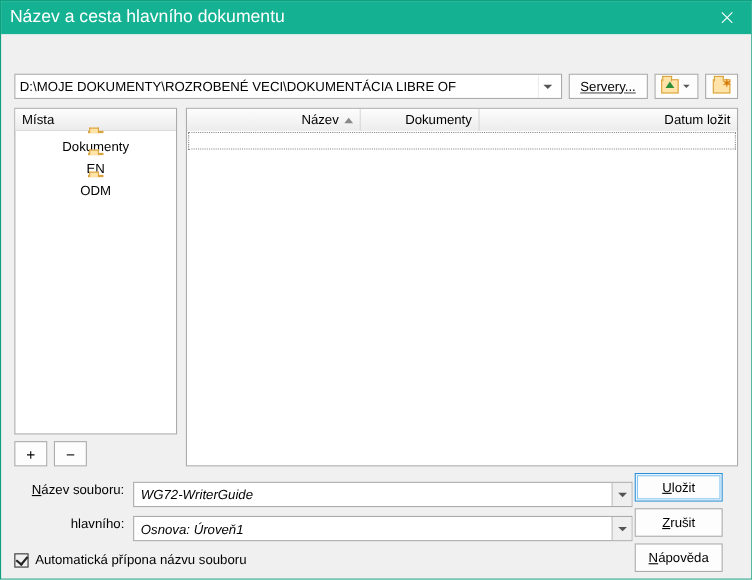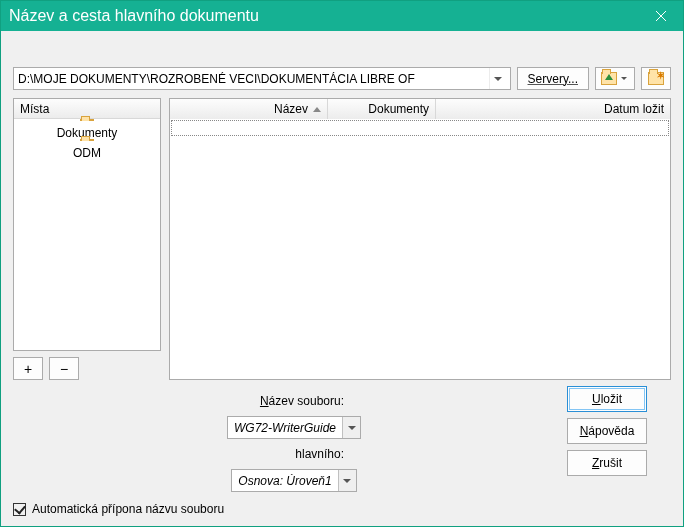--- a/index.html
+++ b/index.html
@@ -40,28 +40,28 @@
   .fl-hdr { display:flex; height:20px; background:linear-gradient(#fdfdfd,#ececec);}
   .fl-col { border-right:1px solid #d8d8d8; padding:0 6px; display:flex; align-items:center; overflow:hidden;justify-content:flex-end; }
   .fl-col.name { width:158px; gap:3px; }
   .fl-col.typ { width:108px; }
   .fl-col.size { width:108px; }
   .fl-col.date { flex:1; border-right:none; }
   .sort-caret { width:0; height:0; border-left:4px solid transparent; border-right:4px solid transparent; border-bottom:5px solid #888; margin-left:2px;}
   .fl-body { flex:1; position:relative; }
   .dotted-row { position:absolute; left:1px; right:1px; top:1px; height:16px; border:1px dotted #888; }
 
-  .formrow { display:flex; align-items:center; gap:8px; margin-top:2px;flex-direction:column; }
+  .formrow { display:flex; gap:8px; margin-top:2px; }
   .formlbl { width:100px; text-align:right; }
   .formlbl .ul { text-decoration: underline; }
   .forminput { flex:1; height:23px; border:1px solid #ababab; background:#fff; display:flex; align-items:center;font-style:italic; }
   .forminput span { flex:1; padding: 0 6px; overflow:hidden; white-space:nowrap; }
   .forminput .combo-arrow { border-left:1px solid #c0c0c0; background: #efefef; height:21px; width:18px;}
 
-  .rightbtns { display:flex; flex-direction:column; gap:6px; position:absolute; right:24px; top:368px; }
+  .rightbtns { display:flex; flex-direction:column; gap:6px; position:absolute; right:14px; top:368px; }
   .actbtn { width:80px; height:26px; border:1px solid #ababab; background:#fdfdfd; display:flex; align-items:center; justify-content:center; cursor:pointer;}
   .actbtn.primary { border:1px solid #2a8fd6; outline:1px solid #83c5f4; outline-offset:-3px;}
   .actbtn .ul { text-decoration: underline; }
 
   .bottomarea { position:relative; padding-top:4px;}
   .formstack { display:flex; flex-direction:column; gap:6px; padding-right: 96px; }
   .checkrow { display:flex; align-items:center; gap:6px; margin-top:10px; }
   .checkbox { width:13px; height:13px; border:1px solid #333; display:flex; align-items:center; justify-content:center;}
   .checkbox::after { content:""; width:8px; height:5px; border-left:2px solid #222; border-bottom:2px solid #222; transform:rotate(-50deg); margin-top:-2px;}
 </style>
@@ -107,20 +107,24 @@
         <div class="places-list">
           <div class="ph-hdr">
               <span>Místa</span>
             </div>
           <div class="ph-item">
               <div class="folder-ico"></div>
               <span>Dokumenty</span>
             </div>
           <div class="ph-item">
               <div class="folder-ico"></div>
+              <span>EN</span>
+            </div>
+          <div class="ph-item">
+              <div class="folder-ico"></div>
               <span>ODM</span>
             </div>
         </div>
         <div class="places-btns">
           <div class="sqbtn">+</div>
           <div class="sqbtn">−</div>
         </div>
       </div>
 
       <div class="filelist">
@@ -158,24 +162,24 @@
               <div class="combo-arrow"></div>
             </div>
         </div>
       </div>
 
       <div class="rightbtns" style="top:-2px;">
         <div class="actbtn primary">
             <span><span class="ul">U</span>ložit</span>
           </div>
         <div class="actbtn">
-            <span><span class="ul">N</span>ápověda</span>
+            <span><span class="ul">Z</span>rušit</span>
           </div>
         <div class="actbtn">
-            <span><span class="ul">Z</span>rušit</span>
+            <span><span class="ul">N</span>ápověda</span>
           </div>
       </div>
 
       <div class="checkrow">
         <div class="checkbox"></div>
         <span><span class="ul">A</span>utomatická přípona názvu souboru</span>
       </div>
     </div>
 
   </div>

